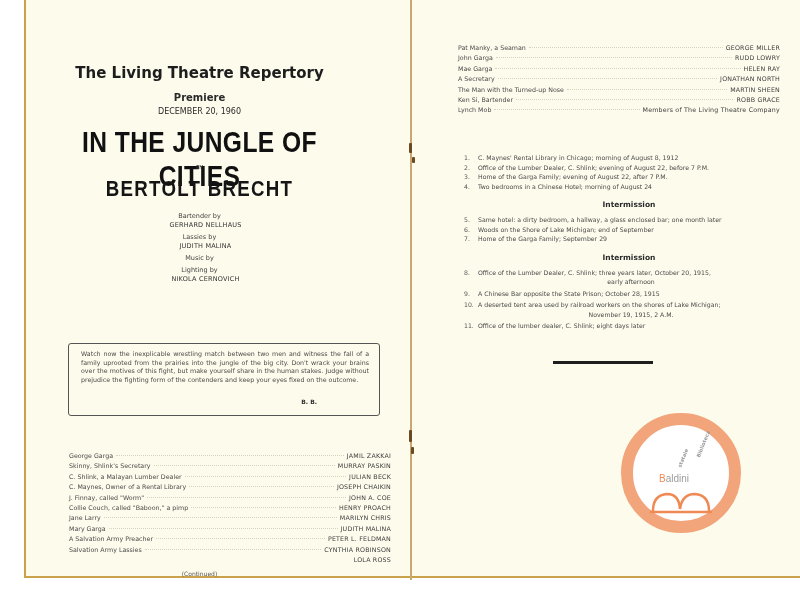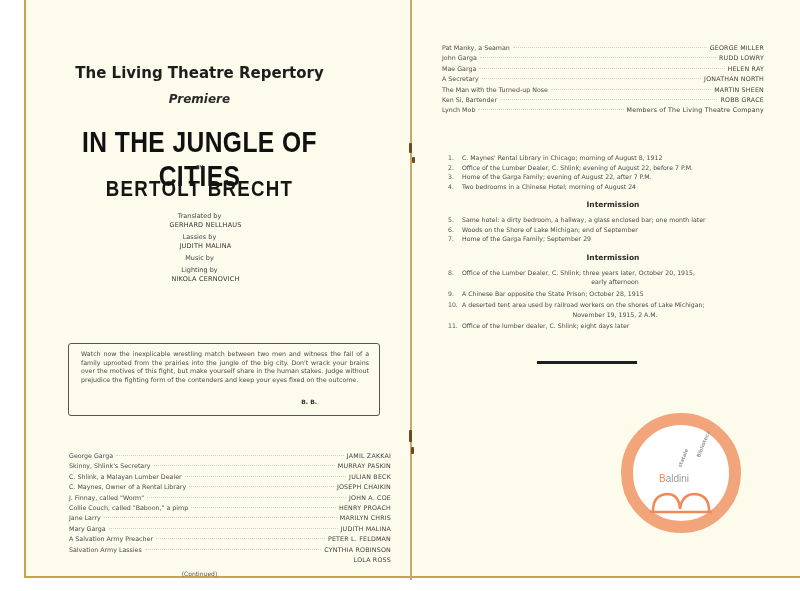--- a/index.html
+++ b/index.html
@@ -18,25 +18,25 @@
     }
     .gutter {
       position: absolute; left: 410px; top: 0; width: 2px; height: 580px;
       background: #c7a870;
     }
     .staple {
       position: absolute; width: 3px; background: #6b4a22; border-radius: 1px;
     }
     .page { position: absolute; top: 0; height: 578px; }
     .page-left { left: 24px; width: 351px; margin-top: 24px; }
-    .page-right { left: 412px; width: 344px; }
+    .page-right { left: 428px; width: 344px; }
 
     .center { text-align: center; }
     .repertory { position: absolute; left: 0; width: 100%; top: 40px; font-weight: bold; font-size: 15px; color: #1d1d1d; }
-    .premiere { position: absolute; left: 0; width: 100%; top: 68px; font-size: 12px; font-style: italic; font-weight: bold; }
+    .premiere { position: absolute; left: 0; width: 100%; top: 68px; font-size: 10px; font-weight: bold; }
     .date { position: absolute; left: 0; width: 100%; top: 83px; font-size: 8px; color: #2b2b2b; }
     .play-title {
       position: absolute; left: 0; width: 100%; top: 101px; font-family: "Liberation Sans", sans-serif;
       font-size: 30px; font-weight: bold; letter-spacing: 0.5px; color: #111;
       transform: scaleX(0.82); transform-origin: center;
     }
     .by { position: absolute; left: 0; width: 100%; top: 140px; font-size: 5px; font-weight: bold; }
     .author {
       position: absolute; left: 0; width: 100%; top: 152px; font-family: "Liberation Sans", sans-serif;
       font-size: 22px; font-weight: bold; letter-spacing: 1.5px; color: #151515;
@@ -88,27 +88,28 @@
 <div class="spread"></div>
 <div class="gutter"></div>
 <div class="staple" style="left:409px; top:143px; height:10px;"></div>
 <div class="staple" style="left:412px; top:157px; height:6px;"></div>
 <div class="staple" style="left:409px; top:430px; height:12px;"></div>
 <div class="staple" style="left:411px; top:447px; height:7px;"></div>
 
 <div class="page page-left">
   <div class="repertory center">The Living Theatre Repertory</div>
   <div class="premiere center">Premiere</div>
+  <div class="date center">DECEMBER 20, 1960</div>
   <div class="play-title center">IN THE JUNGLE OF CITIES</div>
   <div class="by center">BY</div>
   <div class="author center">BERTOLT BRECHT</div>
 
   <div class="credits center">
     <div class="credit">
-      <span class="credit-role">Translated by</span>
+      <span class="credit-role">Bartender by</span>
       <span class="credit-name">GERHARD NELLHAUS</span>
     </div>
     <div class="credit">
       <span class="credit-role">Lassies by</span>
       <span class="credit-name">JUDITH MALINA</span>
     </div>
     <div class="credit">
       <span class="credit-role">Music by</span>
     </div>
     <div class="credit">

